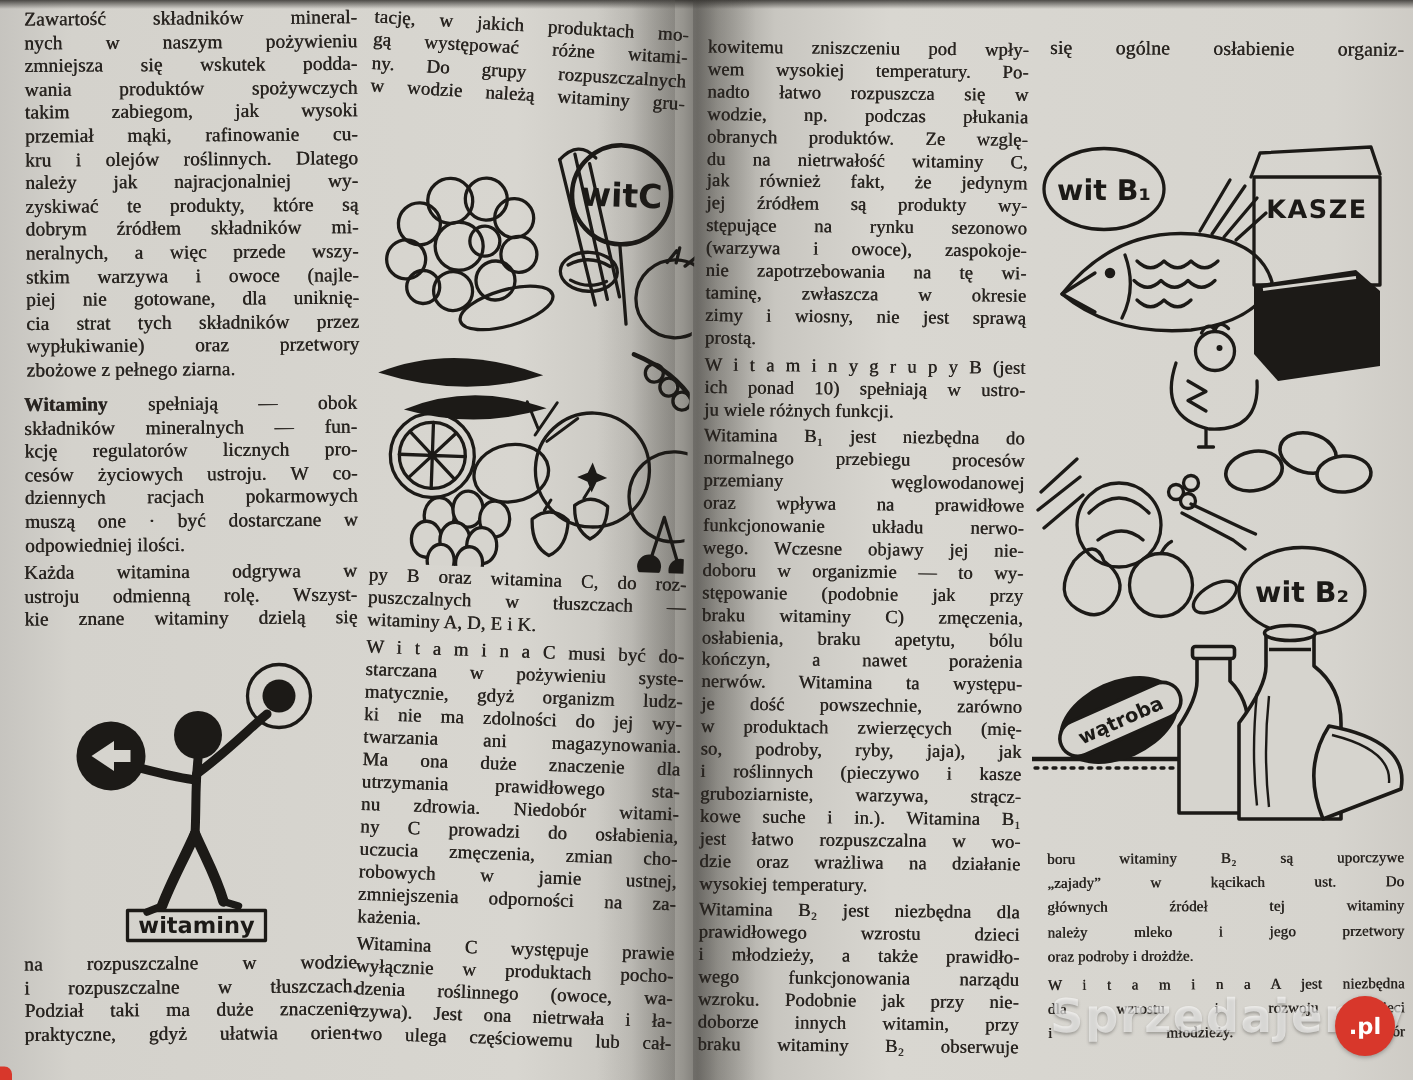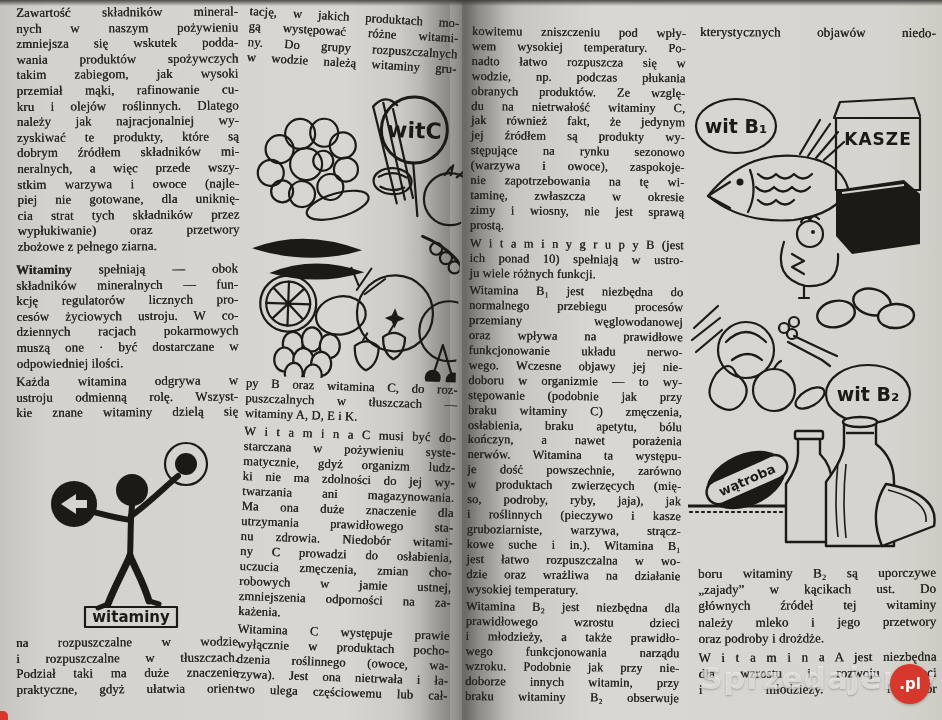--- a/index.html
+++ b/index.html
@@ -23,21 +23,21 @@
   .line{text-align:justify;text-align-last:justify;}
   .line.lastline{text-align-last:left;}
   .para + .para{margin-top:3px;}
 
   .c1{left:16px;width:222px;font-size:12.9px;line-height:15.6px;transform:rotate(-.4deg);}
   #c1b1{top:6px;} #c1b2{top:260px;} #c1b3{top:372px;} #c1b4{top:633px;}
   #c2b1{left:250px;top:4px;width:210px;font-size:12.6px;line-height:15.4px;transform:rotate(3.4deg);}
   #c2main{left:246px;top:376px;width:212px;font-size:12.6px;line-height:15px;transform:rotate(1.9deg);}
   #c3{left:472px;top:24px;width:214px;font-size:12.4px;line-height:14.9px;transform:rotate(.6deg);}
   #c4top{left:700px;top:24px;width:236px;font-size:13.1px;line-height:15.6px;transform:rotate(.3deg);}
-  #c4bottom{left:698px;top:566px;width:238px;font-size:13px;line-height:16.2px;transform:rotate(-.3deg);}
+  #c4bottom{left:698px;top:566px;width:238px;font-size:10px;line-height:16.2px;transform:rotate(-.3deg);}
 
   .fig{position:absolute;transform-origin:top left;}
   #fig-witc{left:246px;top:80px;transform:rotate(2deg);}
   #fig-stick{left:28px;top:424px;}
   #fig-b{left:688px;top:92px;}
   .ink{stroke:#1c1a17;fill:none;stroke-width:2.2;stroke-linecap:round;stroke-linejoin:round;}
   .inkfill{fill:#1c1a17;stroke:none;}
   .paperfill{fill:#d6d4ce;}
   .svgtxt{fill:#1c1a17;font-family:"DejaVu Sans",sans-serif;font-weight:bold;}
 
@@ -267,21 +267,21 @@
         <div class="line">prawidłowego wzrostu dzieci</div>
         <div class="line">i młodzieży, a także prawidło-</div>
         <div class="line">wego funkcjonowania narządu</div>
         <div class="line">wzroku. Podobnie jak przy nie-</div>
         <div class="line">doborze innych witamin, przy</div>
         <div class="line">braku witaminy B₂ obserwuje</div>
       </div>
   </div>
 
   <div class="tblock para" id="c4top">
-      <div class="line">kterystycznych objawów niedo-</div>
+      <div class="line">się ogólne osłabienie organiz-</div>
     </div>
 
   <svg id="fig-b" class="fig" width="252" height="472" viewBox="0 0 252 472">
     <g class="ink" stroke-width="2.4">
       <ellipse cx="48" cy="34" rx="40" ry="27"></ellipse>
       <g>
         <path d="M20 104 Q55 60 108 64 Q152 68 160 96 Q150 122 106 128 Q54 132 20 104 Z"></path>
         <path d="M20 104 L42 90 M20 104 L42 116"></path>
         <circle cx="52" cy="90" r="3.5" class="inkfill"></circle>
         <path d="M62 78 Q70 100 60 120"></path>

